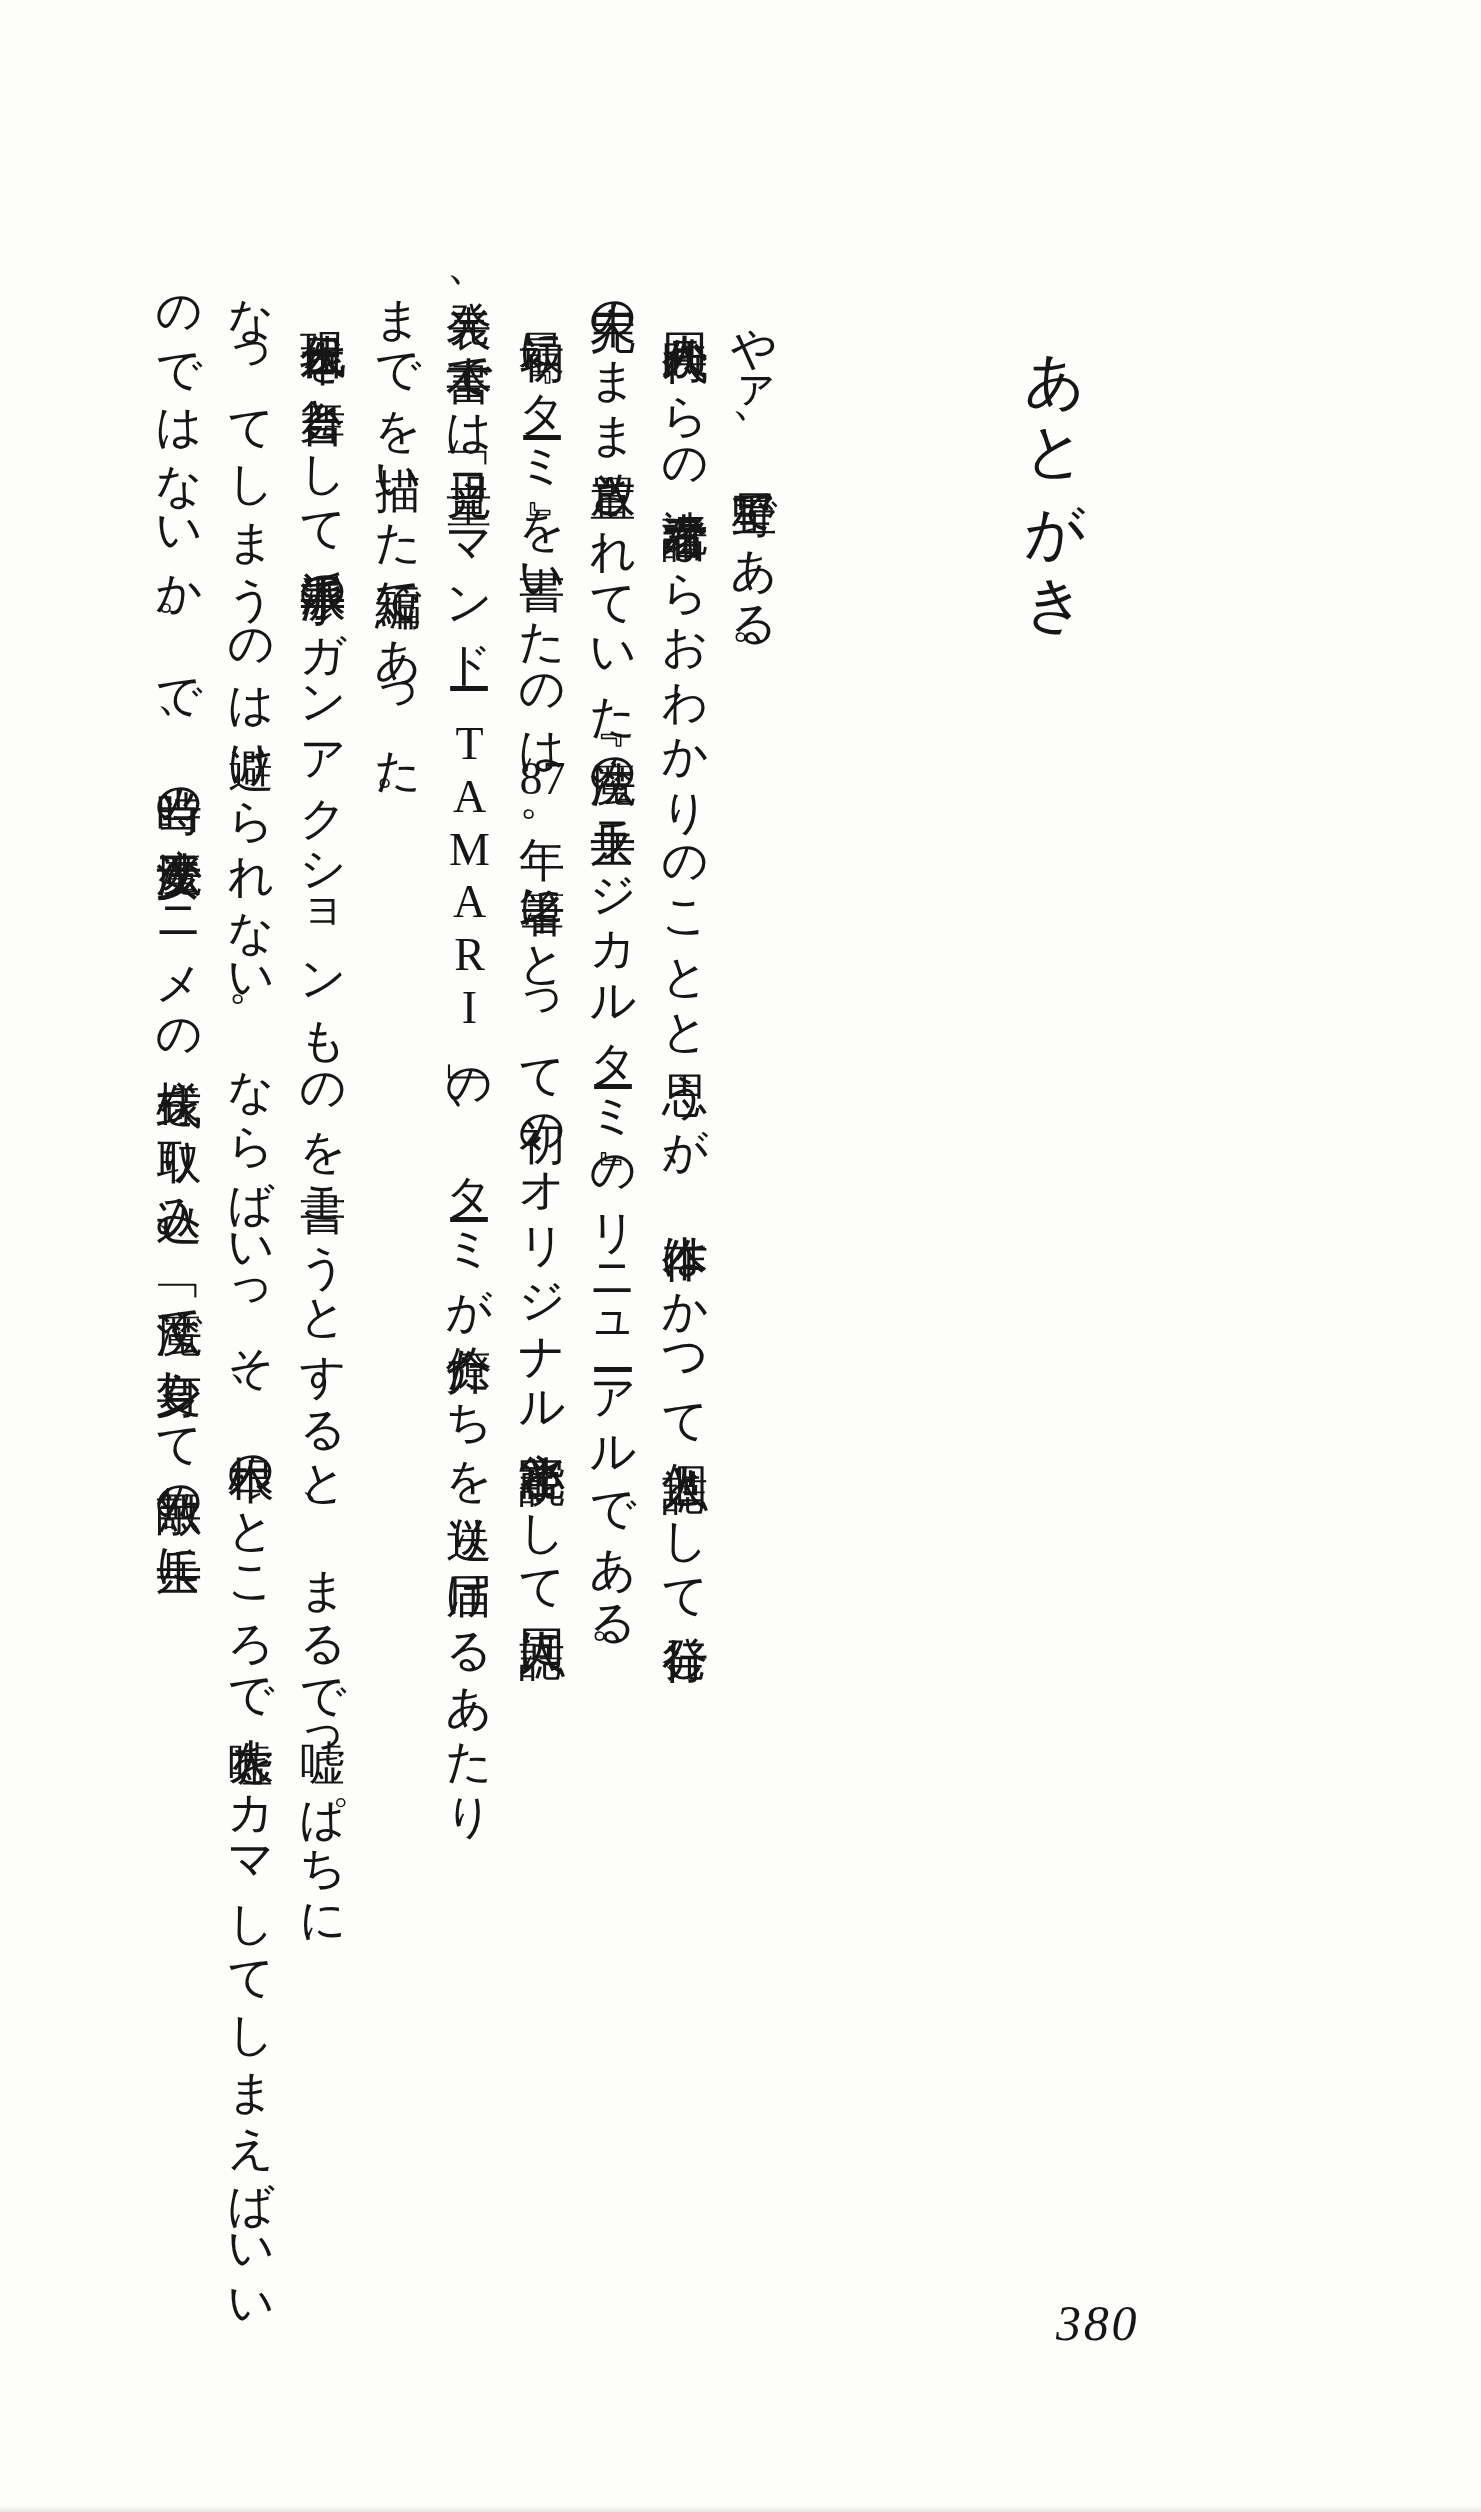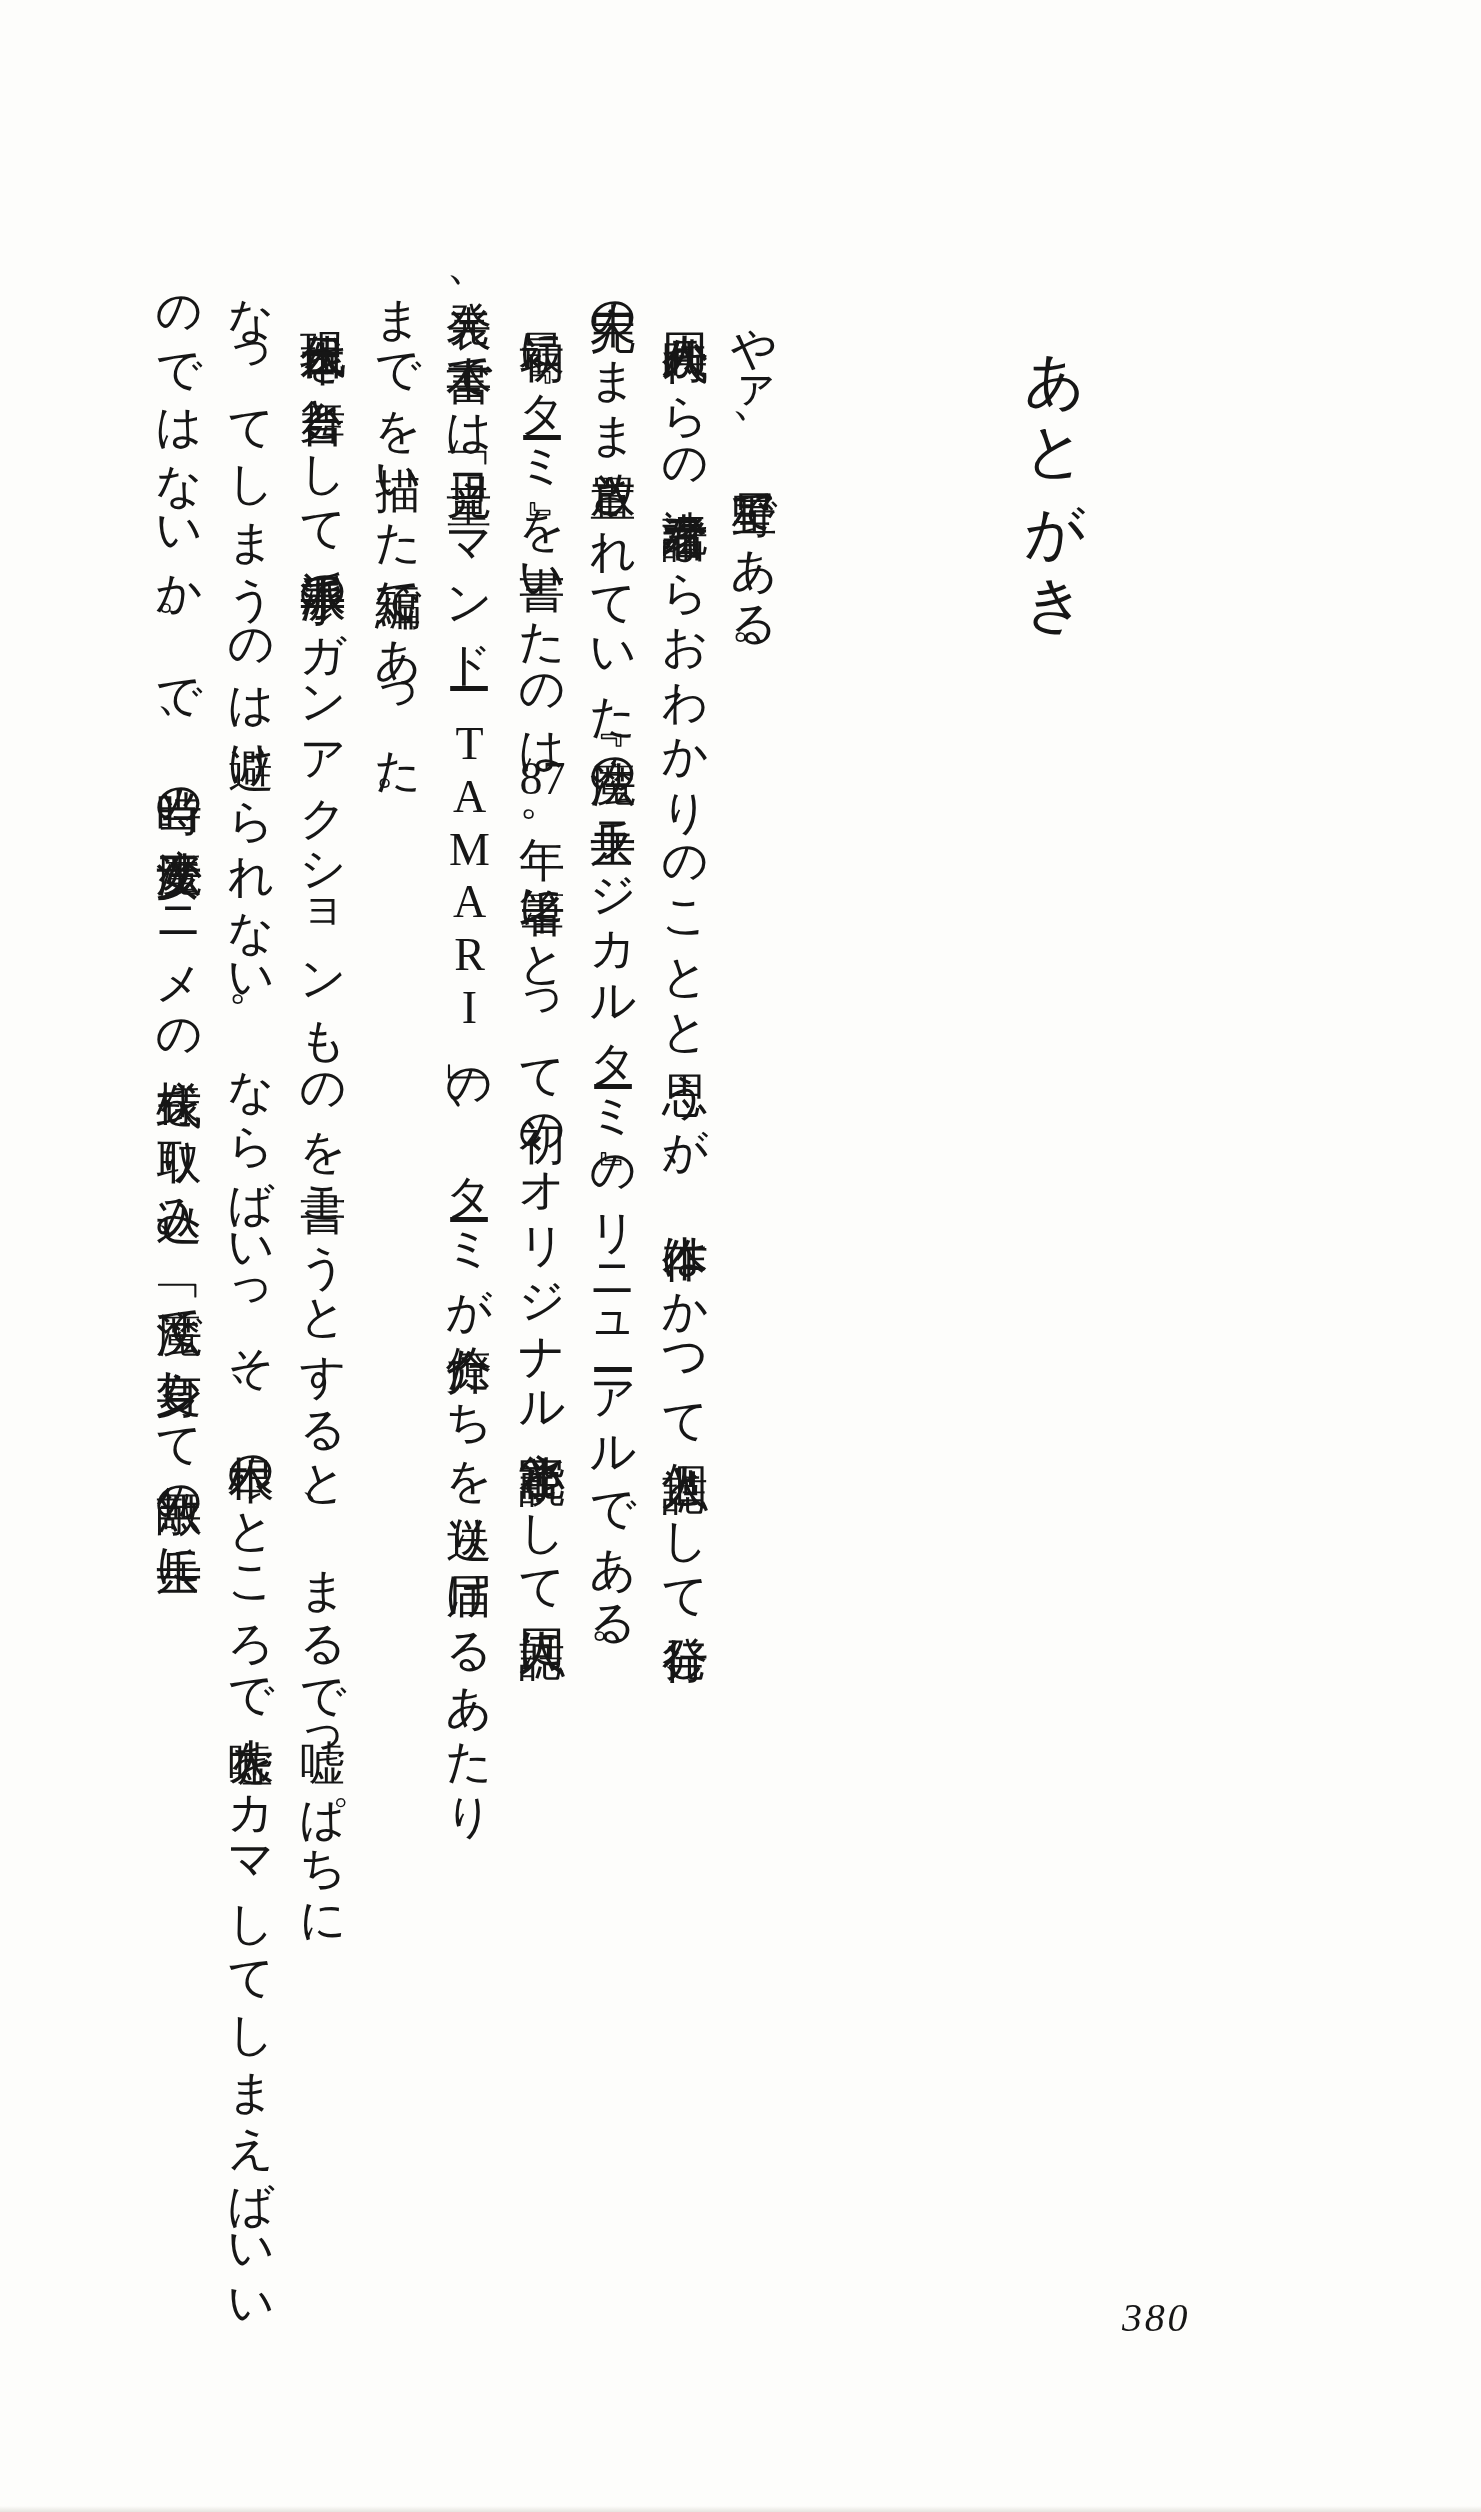--- a/index.html
+++ b/index.html
@@ -54,23 +54,23 @@
     text-combine-upright: all;
     letter-spacing: 0;
   }
   
   .up {
     text-orientation: upright;
     letter-spacing: 1.9px;
   }
   .page-number {
     position: absolute;
-    left: 1122px;
+    left: 1056px;
     top: 2294px;
-    font-size: 40px;
+    font-size: 50px;
     font-style: italic;
     letter-spacing: 2.8px;
   }
   .scan-edge {
     position: absolute;
     left: 0;
     right: 0;
     bottom: 0;
     height: 6.5px;
     background: linear-gradient(#fdfdfb, #e6e4df);

